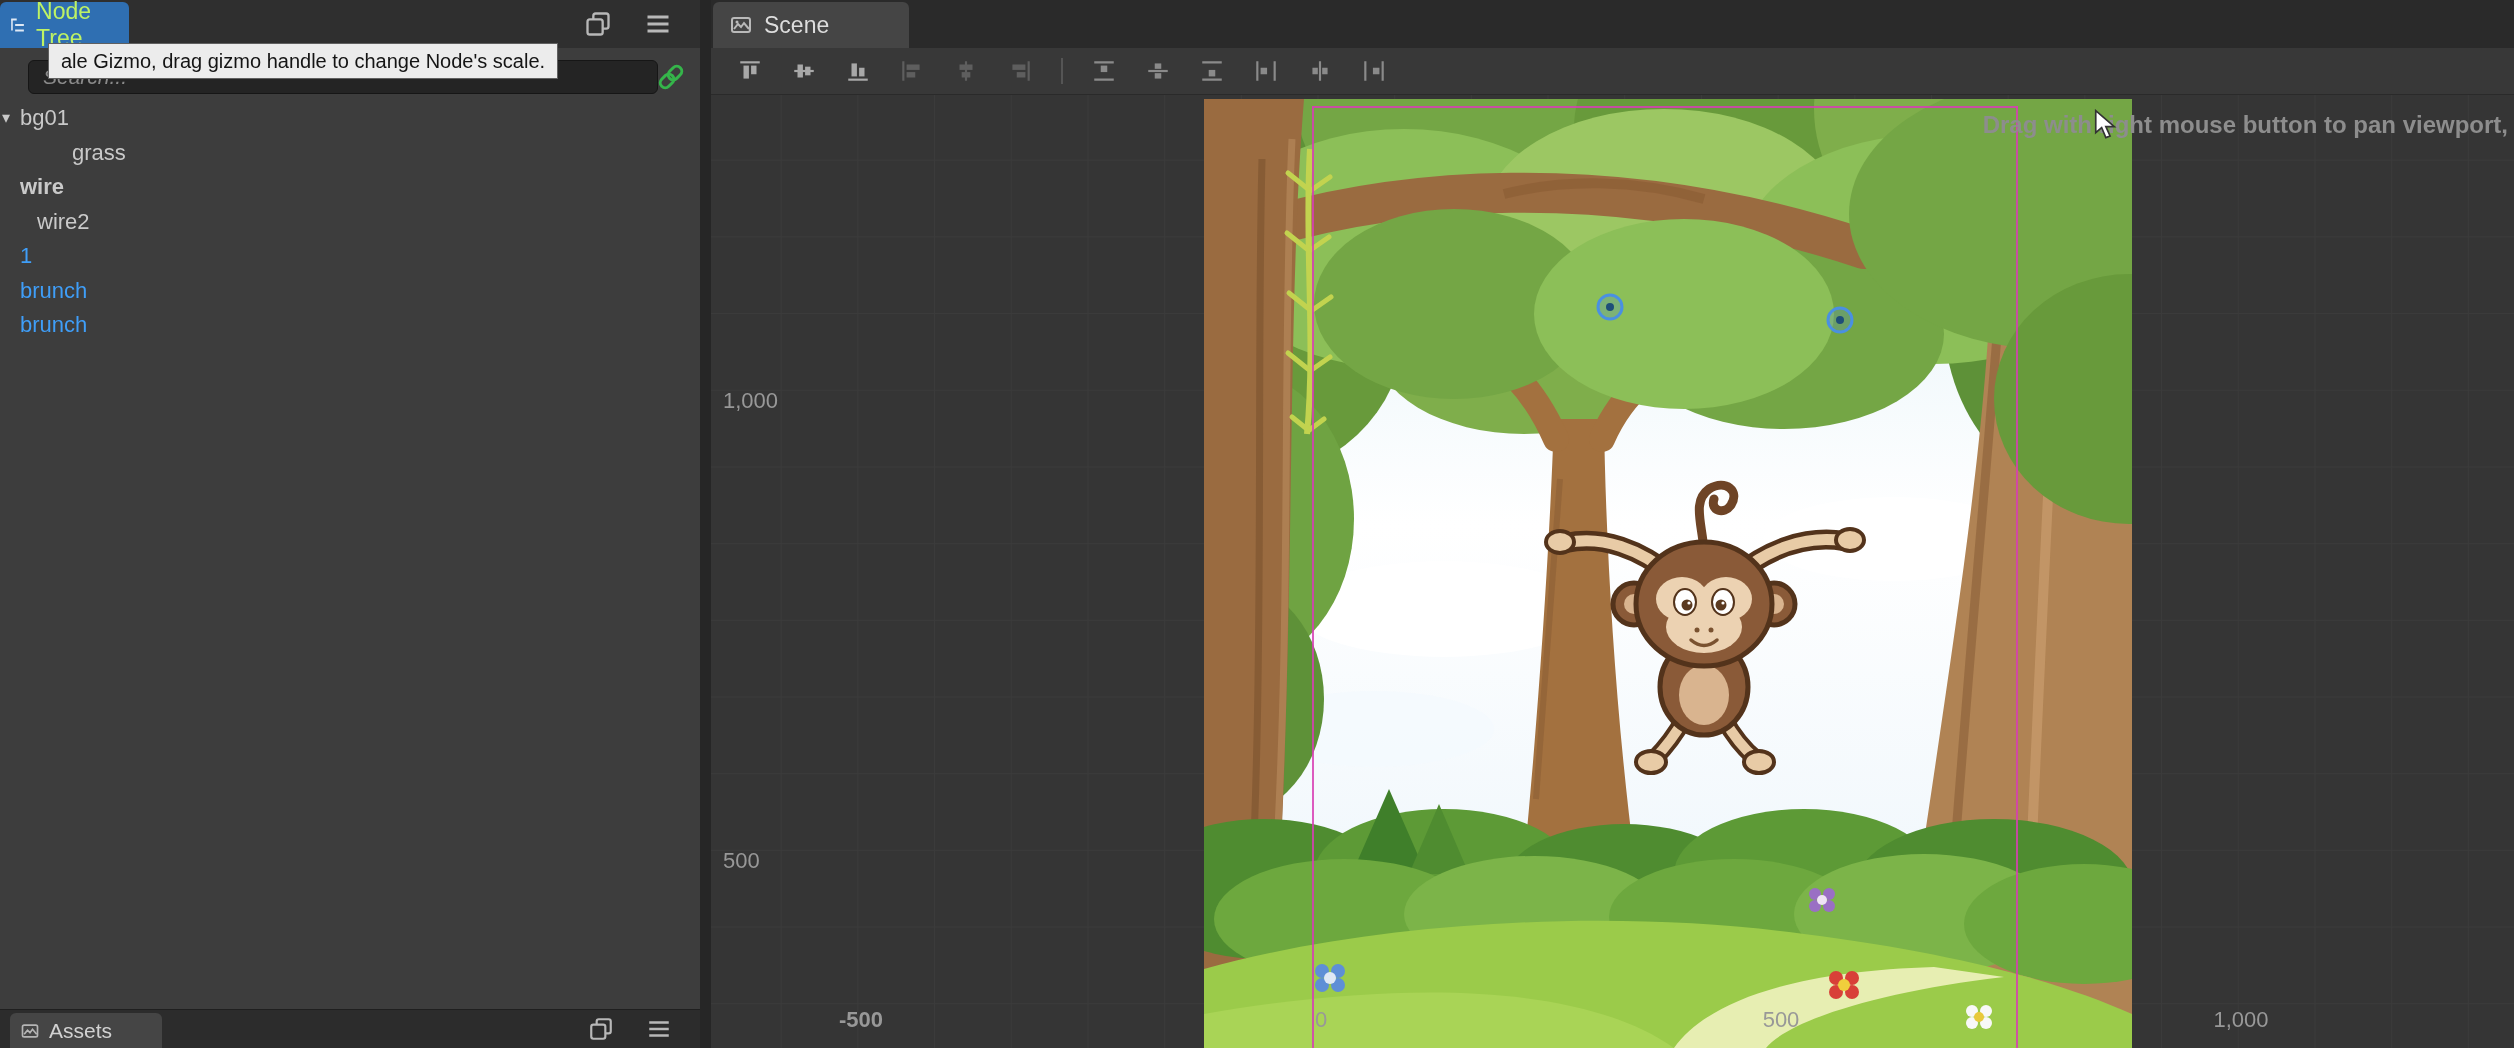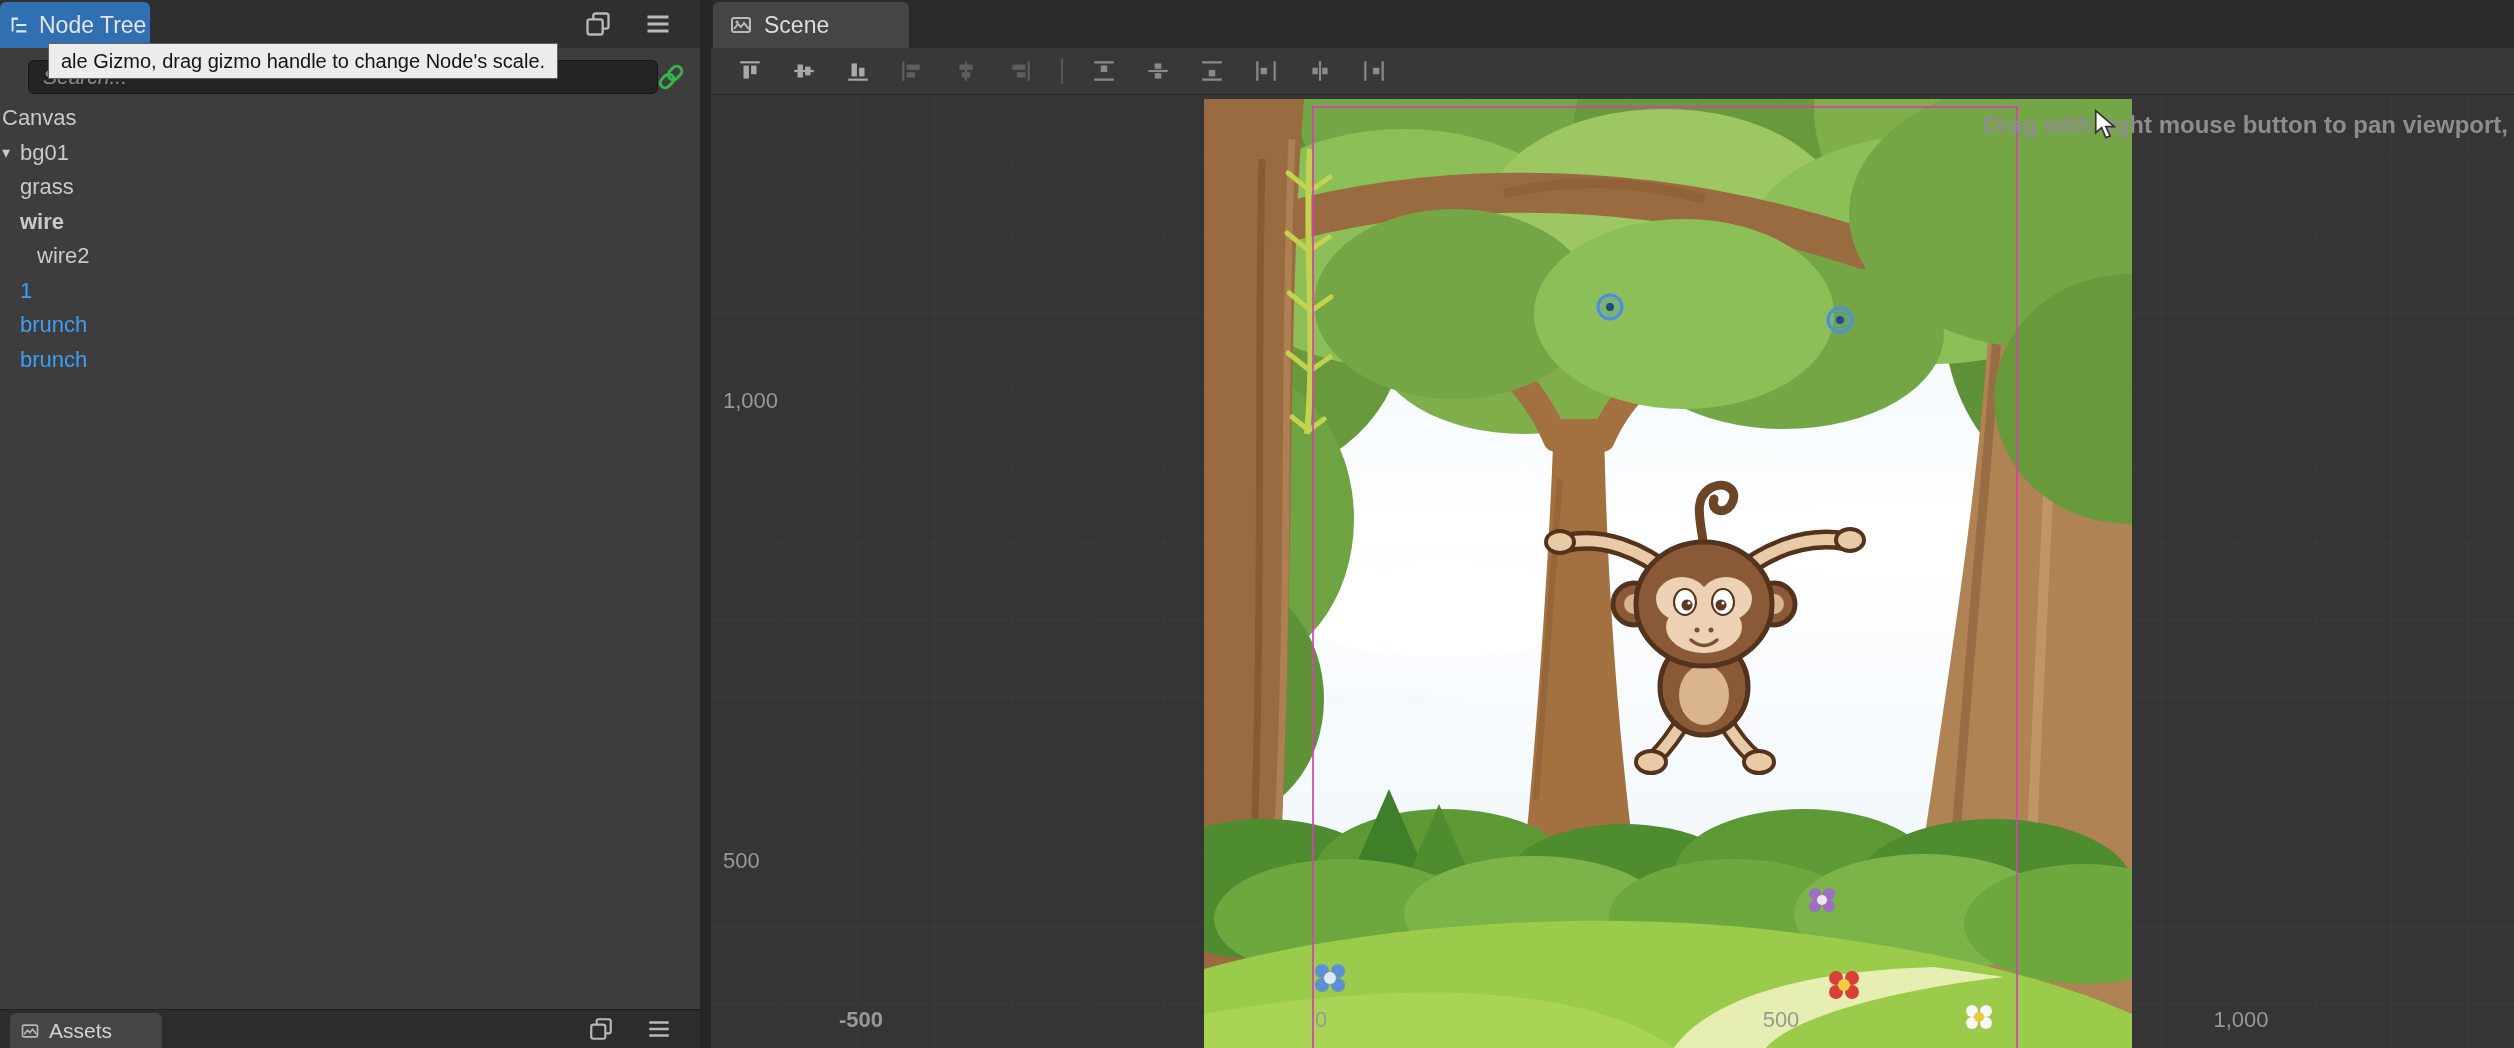--- a/index.html
+++ b/index.html
@@ -4,23 +4,23 @@
 <style>
   html,body{margin:0;padding:0;}
   body{
     width:2514px;height:1048px;position:relative;overflow:hidden;
     background:#333;font-family:"Liberation Sans",sans-serif;
     -webkit-font-smoothing:antialiased;
   }
   
   .left-panel{position:absolute;left:0;top:0;width:700px;height:1048px;background:#3d3d3d;}
   .lp-header{position:absolute;left:0;top:0;right:0;height:48px;background:#2f2f2f;}
-  .tab-nodetree{position:absolute;left:0;top:2px;height:46px;width:150px;background:#2f6fb2;
+  .tab-nodetree{position:absolute;left:0;top:2px;height:46px;width:129px;background:#2f6fb2;
     border-radius:6px 6px 0 0;display:flex;align-items:center;gap:9px;padding-left:8px;
-    box-sizing:border-box;color:#e5e5e5;font-size:23px;}
+    box-sizing:border-box;color:#bef264;font-size:23px;}
   .lp-icons{position:absolute;right:28px;top:10px;display:flex;gap:32px;color:#b8b8b8;}
   .lp-icons .ic{width:28px;height:28px;cursor:pointer;}
   .search-input{position:absolute;left:28px;top:60px;width:600px;height:32px;background:#242424;
     border:1px solid #161616;border-radius:6px;color:#cfcfcf;font-size:21px;padding:0 14px;
     font-family:"Liberation Sans",sans-serif;outline:none;}
   .search-input::placeholder{color:#8a8a8a;font-style:italic;}
   .link-icon{position:absolute;right:14px;top:62px;width:30px;height:30px;color:#35b54a;}
   .tooltip{position:absolute;left:0;top:43px;height:34px;line-height:34px;background:#ececec;
     border:1px solid #606060;color:#141414;font-size:20px;padding:0 12px;white-space:nowrap;z-index:8;margin-left:48px;}
   .tree-list{position:absolute;left:0;top:101px;right:0;}
@@ -91,27 +91,24 @@
     <g transform="rotate(-45 12 12)" fill="none" stroke="currentColor" stroke-width="2.4">
       <rect x="1.5" y="8" width="12" height="8" rx="4"></rect>
       <rect x="10.5" y="8" width="12" height="8" rx="4"></rect>
     </g>
   </svg>
 
   <div class="tooltip">ale Gizmo, drag gizmo handle to change Node's scale.</div>
 
   <div class="tree-list" id="tree-list">
       <div class="tree-row" style="padding-left: 2px;">
-        <span>Canvas</span>
-      </div>
-      <div class="tree-row" style="padding-left: 2px;">
         <span class="tw">▾</span>
         <span>bg01</span>
       </div>
-      <div class="tree-row" style="padding-left: 20px;">
+      <div class="tree-row" style="padding-left: 72px;">
         <span>grass</span>
       </div>
       <div class="tree-row" style="padding-left: 20px; font-weight: bold;">
         <span>wire</span>
       </div>
       <div class="tree-row" style="padding-left: 22px; margin-left: 15px;">
         <span>wire2</span>
       </div>
       <div class="tree-row prefab" style="padding-left: 20px;">
         <span>1</span>

